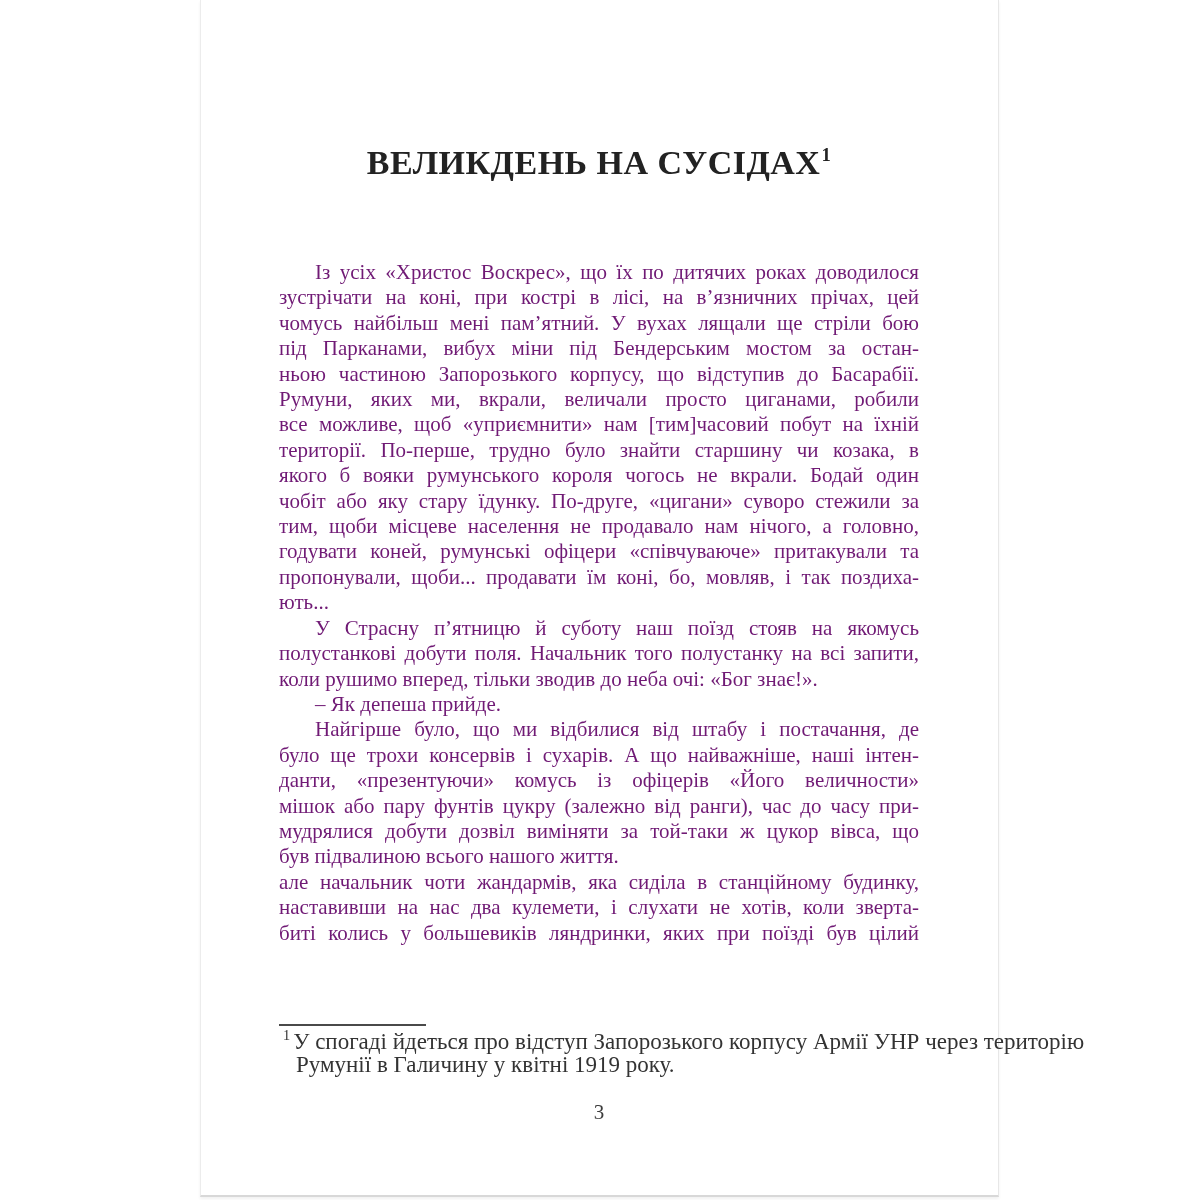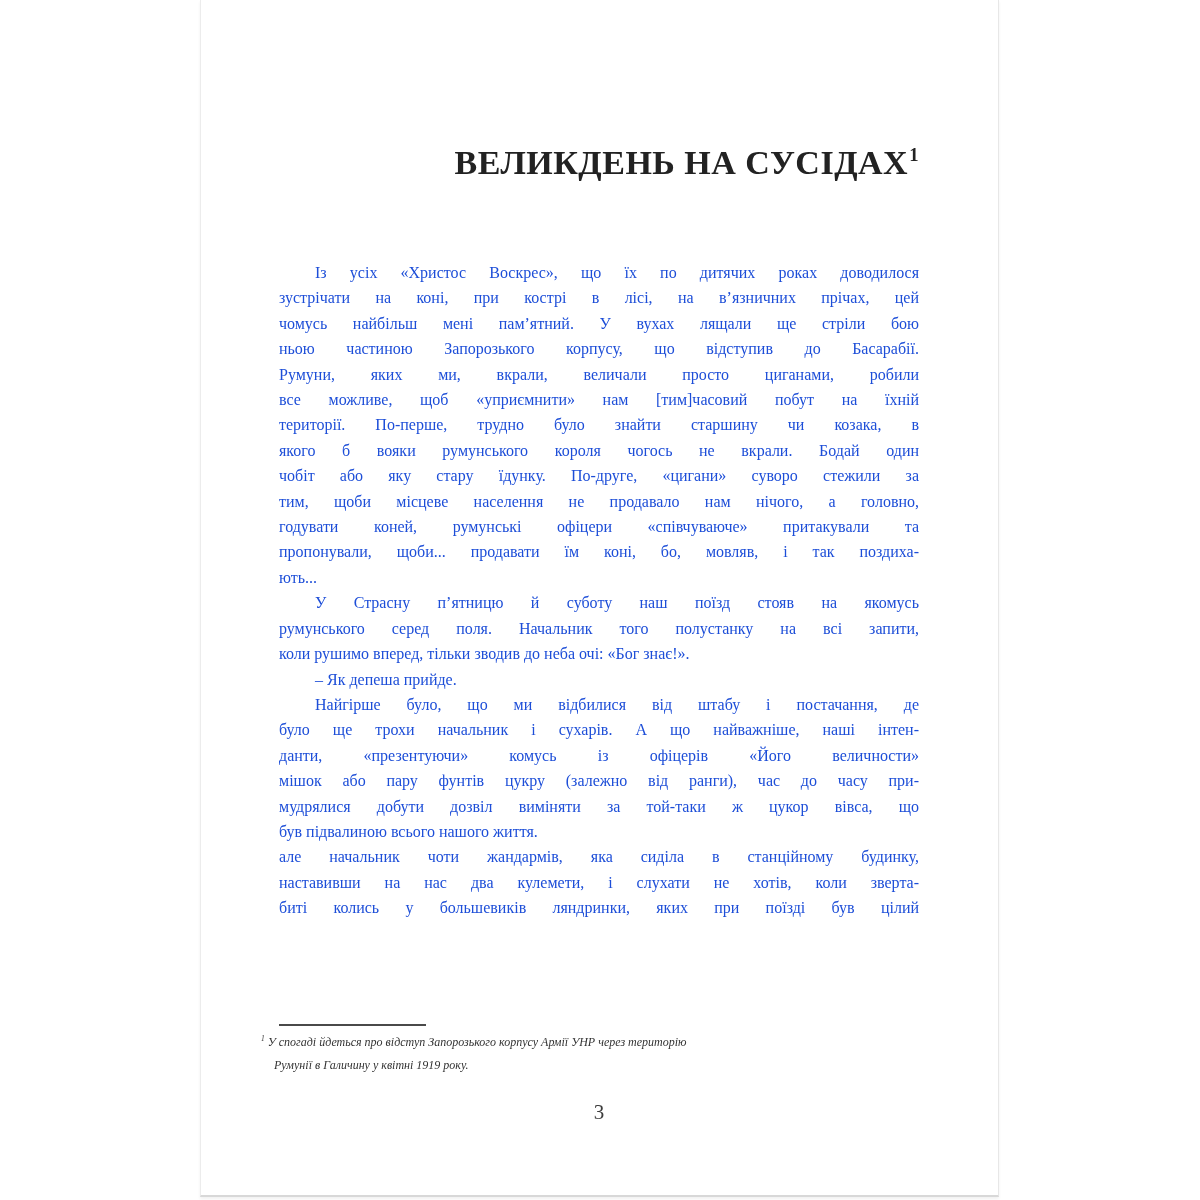--- a/index.html
+++ b/index.html
@@ -21,66 +21,65 @@
     border-left: 1px solid #ececec;
     border-right: 1px solid #e7e7e7;
     border-bottom: 2px solid #d8d8d8;
     box-shadow: 0 2px 3px rgba(0,0,0,0.06);
   }
   .chapter-title {
     position: absolute;
     top: 120px;
     left: 78px;
     width: 640px;
-    text-align: right;
+    text-align: center;
     font-size: 34px;
     line-height: 40px;
     font-weight: bold;
     letter-spacing: 0.5px;
     color: #222222;
     white-space: nowrap;
   }
   .chapter-title sup {
     font-size: 0.55em;
     vertical-align: super;
     line-height: 0;
     margin-left: 1px;
   }
   .body-text {
     position: absolute;
     top: 260px;
     left: 78px;
     width: 640px;
-    font-size: 16px;
+    font-size: 21px;
     line-height: 25.4px;
-    color: #1d4ed8;
+    color: #701a75;
   }
   .paragraph { margin: 0; }
   .line {
     text-align: justify;
     text-align-last: justify;
   }
   .line.first { text-indent: 36px; }
   .line.last { text-align-last: left; }
   .footnote-separator {
     position: absolute;
     top: 1024px;
     left: 78px;
     width: 147px;
     border-top: 2px solid #4a4a4a;
   }
   .footnote {
     position: absolute;
     top: 1031px;
-    left: 60px;
+    left: 82px;
     width: 640px;
-    font-size: 12px;
+    font-size: 23px;
     line-height: 22.5px;
     color: #333333;
-    font-style: italic;
   }
   .footnote sup {
     font-size: 0.62em;
     vertical-align: super;
     line-height: 0;
     margin-right: 3px;
   }
   .fn-line { white-space: nowrap; }
   .fn-line.fn-indent { padding-left: 13px; }
   .page-number {
@@ -98,42 +97,43 @@
 
 <div class="book-page">
 
   <h1 class="chapter-title"><span>ВЕЛИКДЕНЬ НА СУСІДАХ</span><sup>1</sup></h1>
 
   <div class="body-text">
       <div class="paragraph">
         <div class="line first">Із усіх «Христос Воскрес», що їх по дитячих роках доводилося</div>
         <div class="line">зустрічати на коні, при кострі в лісі, на в’язничних прічах, цей</div>
         <div class="line">чомусь найбільш мені пам’ятний. У вухах лящали ще стріли бою</div>
+        <div class="line">під Парканами, вибух міни під Бендерським мостом за остан-</div>
         <div class="line">ньою частиною Запорозького корпусу, що відступив до Басарабії.</div>
         <div class="line">Румуни, яких ми, вкрали, величали просто циганами, робили</div>
         <div class="line">все можливе, щоб «уприємнити» нам [тим]часовий побут на їхній</div>
         <div class="line">території. По-перше, трудно було знайти старшину чи козака, в</div>
         <div class="line">якого б вояки румунського короля чогось не вкрали. Бодай один</div>
         <div class="line">чобіт або яку стару їдунку. По-друге, «цигани» суворо стежили за</div>
         <div class="line">тим, щоби місцеве населення не продавало нам нічого, а головно,</div>
         <div class="line">годувати коней, румунські офіцери «співчуваюче» притакували та</div>
         <div class="line">пропонували, щоби... продавати їм коні, бо, мовляв, і так поздиха-</div>
         <div class="line last">ють...</div>
       </div>
       <div class="paragraph">
         <div class="line first">У Страсну п’ятницю й суботу наш поїзд стояв на якомусь</div>
-        <div class="line">румунського серед поля. Начальник того полустанку на всі запити,</div>
+        <div class="line">полустанкові добути поля. Начальник того полустанку на всі запити,</div>
         <div class="line last">коли рушимо вперед, тільки зводив до неба очі: «Бог знає!».</div>
       </div>
       <div class="paragraph">
         <div class="line first last">– Як депеша прийде.</div>
       </div>
       <div class="paragraph">
         <div class="line first">Найгірше було, що ми відбилися від штабу і постачання, де</div>
-        <div class="line">було ще трохи начальник і сухарів. А що найважніше, наші інтен-</div>
+        <div class="line">було ще трохи консервів і сухарів. А що найважніше, наші інтен-</div>
         <div class="line">данти, «презентуючи» комусь із офіцерів «Його величности»</div>
         <div class="line">мішок або пару фунтів цукру (залежно від ранги), час до часу при-</div>
         <div class="line">мудрялися добути дозвіл виміняти за той-таки ж цукор вівса, що</div>
         <div class="line last">був підвалиною всього нашого життя.</div>
       </div>
       <div class="paragraph">
         <div class="line">але начальник чоти жандармів, яка сиділа в станційному будинку,</div>
         <div class="line">наставивши на нас два кулемети, і слухати не хотів, коли зверта-</div>
         <div class="line">биті колись у большевиків ляндринки, яких при поїзді був цілий</div>
       </div>

